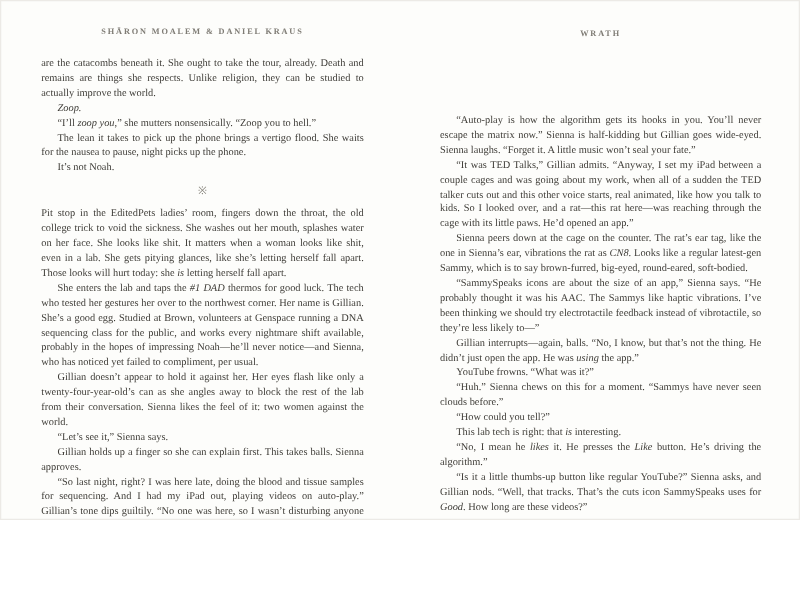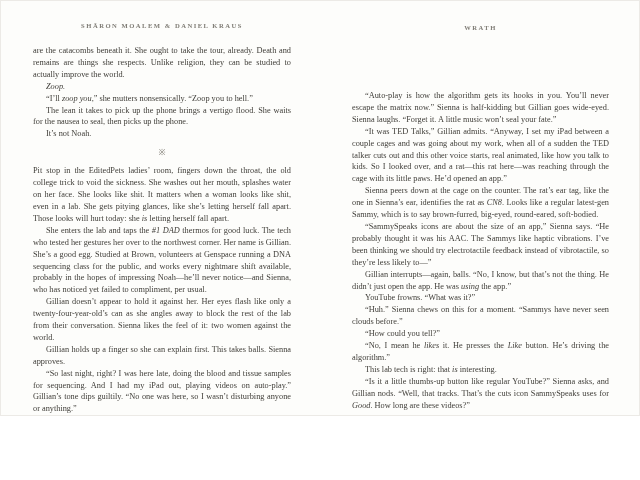--- a/index.html
+++ b/index.html
@@ -62,41 +62,42 @@
 <div class="canvas">
 
   <div class="running-head left">SHĀRON MOALEM &amp; DANIEL KRAUS</div>
 
   <div class="running-head right">WRATH</div>
 
   <div class="text-block left">
       <p class="para"><span>are the catacombs beneath it. She ought to take the tour, already. Death and remains are things she respects. Unlike religion, they can be studied to actually improve the world.</span></p>
       <p class="para indent"><span class="it">Zoop.</span></p>
       <p class="para indent"><span>“I’ll </span><span class="it">zoop you</span><span>,” she mutters nonsensically. “Zoop you to hell.”</span></p>
-      <p class="para indent"><span>The lean it takes to pick up the phone brings a vertigo flood. She waits for the nausea to seal, then picks up the phone.</span></p>
+      <p class="para indent"><span>The lean it takes to pick up the phone brings a vertigo flood. She waits for the nausea to pause, night picks up the phone.</span></p>
       <p class="para indent"><span>It’s not Noah.</span></p>
       <div class="section-break">※</div>
       <p class="para"><span>Pit stop in the EditedPets ladies’ room, fingers down the throat, the old college trick to void the sickness. She washes out her mouth, splashes water on her face. She looks like shit. It matters when a woman looks like shit, even in a lab. She gets pitying glances, like she’s letting herself fall apart. Those looks will hurt today: she </span><span class="it">is</span><span> letting herself fall apart.</span></p>
       <p class="para indent"><span>She enters the lab and taps the </span><span class="it">#1 DAD</span><span> thermos for good luck. The tech who tested her gestures her over to the northwest corner. Her name is Gillian. She’s a good egg. Studied at Brown, volunteers at Genspace running a DNA sequencing class for the public, and works every nightmare shift available, probably in the hopes of impressing Noah—he’ll never notice—and Sienna, who has noticed yet failed to compliment, per usual.</span></p>
       <p class="para indent"><span>Gillian doesn’t appear to hold it against her. Her eyes flash like only a twenty-four-year-old’s can as she angles away to block the rest of the lab from their conversation. Sienna likes the feel of it: two women against the world.</span></p>
+      <p class="para indent"><span>“Let’s see it,” Sienna says.</span></p>
       <p class="para indent"><span>Gillian holds up a finger so she can explain first. This takes balls. Sienna approves.</span></p>
       <p class="para indent"><span>“So last night, right? I was here late, doing the blood and tissue samples for sequencing. And I had my iPad out, playing videos on auto-play.” Gillian’s tone dips guiltily. “No one was here, so I wasn’t disturbing anyone or anything.”</span></p>
     </div>
 
   <div class="text-block right">
       <p class="para indent"><span>“Auto-play is how the algorithm gets its hooks in you. You’ll never escape the matrix now.” Sienna is half-kidding but Gillian goes wide-eyed. Sienna laughs. “Forget it. A little music won’t seal your fate.”</span></p>
       <p class="para indent"><span>“It was TED Talks,” Gillian admits. “Anyway, I set my iPad between a couple cages and was going about my work, when all of a sudden the TED talker cuts out and this other voice starts, real animated, like how you talk to kids. So I looked over, and a rat—this rat here—was reaching through the cage with its little paws. He’d opened an app.”</span></p>
-      <p class="para indent"><span>Sienna peers down at the cage on the counter. The rat’s ear tag, like the one in Sienna’s ear, identifies the rat as </span><span class="it">CN8</span><span>. Looks like a regular latest-gen Sammy, which is to say brown-furred, big-eyed, round-eared, soft-bodied.</span></p>
+      <p class="para indent"><span>Sienna peers down at the cage on the counter. The rat’s ear tag, like the one in Sienna’s ear, vibrations the rat as </span><span class="it">CN8</span><span>. Looks like a regular latest-gen Sammy, which is to say brown-furred, big-eyed, round-eared, soft-bodied.</span></p>
       <p class="para indent"><span>“SammySpeaks icons are about the size of an app,” Sienna says. “He probably thought it was his AAC. The Sammys like haptic vibrations. I’ve been thinking we should try electrotactile feedback instead of vibrotactile, so they’re less likely to—”</span></p>
       <p class="para indent"><span>Gillian interrupts—again, balls. “No, I know, but that’s not the thing. He didn’t just open the app. He was </span><span class="it">using</span><span> the app.”</span></p>
       <p class="para indent"><span>YouTube frowns. “What was it?”</span></p>
       <p class="para indent"><span>“Huh.” Sienna chews on this for a moment. “Sammys have never seen clouds before.”</span></p>
       <p class="para indent"><span>“How could you tell?”</span></p>
+      <p class="para indent"><span>This lab tech is right: that </span><span class="it">is</span><span> interesting.</span></p>
       <p class="para indent"><span>“No, I mean he </span><span class="it">likes</span><span> it. He presses the </span><span class="it">Like</span><span> button. He’s driving the algorithm.”</span></p>
-      <p class="para indent"><span>This lab tech is right: that </span><span class="it">is</span><span> interesting.</span></p>
       <p class="para indent"><span>“Is it a little thumbs-up button like regular YouTube?” Sienna asks, and Gillian nods. “Well, that tracks. That’s the cuts icon SammySpeaks uses for </span><span class="it">Good</span><span>. How long are these videos?”</span></p>
     </div>
 
   <div class="folio left">· 100 ·</div>
 
   <div class="folio right">· 154 ·</div>
 
 </div>
 
 </body></html>

